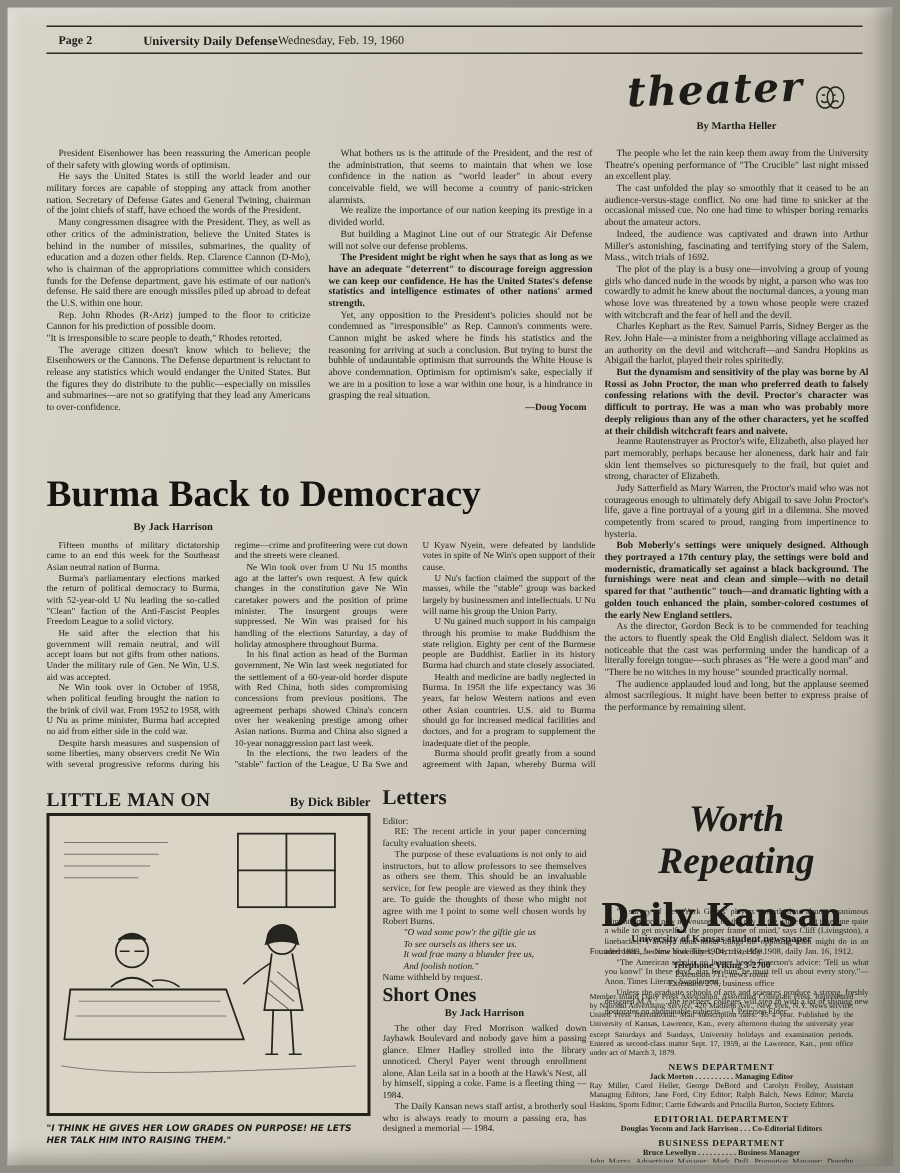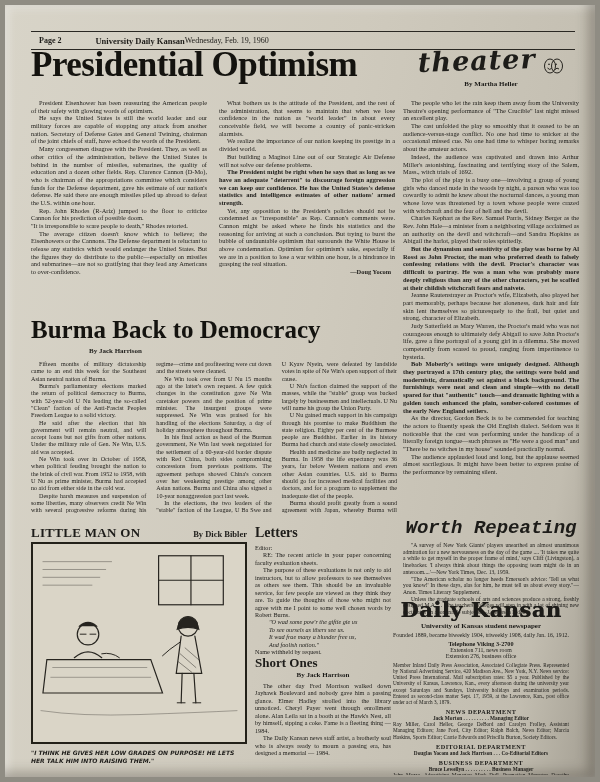--- a/index.html
+++ b/index.html
@@ -6,21 +6,21 @@
   body{
     width:600px;height:782px;background:#8f8c83;overflow:hidden;position:relative;
     font-family:"Liberation Serif", serif;color:#1d1c19;
   }
   .page{
     position:absolute;left:5px;top:5px;width:590px;height:772px;
     background:linear-gradient(100deg,#d8d4c8 0%,#cfcabd 50%,#c2bdb0 88%,#a39e92 100%);
     box-shadow:inset -7px -5px 12px rgba(60,55,45,.35), inset 3px 3px 8px rgba(255,255,255,.45);
   }
   .hdr{
-    position:absolute;left:26px;top:26px;width:544px;height:15px;
+    position:absolute;left:26px;top:12px;width:544px;height:15px;
     border-top:1px solid #2a2823;border-bottom:1px solid #2a2823;
     display:flex;align-items:center;font-size:8px;padding:1px 0;
   }
   .hdr .pg{font-weight:bold;margin-left:8px;}
   .hdr .nm{font-weight:bold;margin-left:34px;font-size:8.5px;}
   .hdr .dt{}
   .pres-head{
     position:absolute;left:26px;top:42px;width:412px;margin:0;
     font-size:35px;font-weight:700;letter-spacing:-.5px;color:#14130f;line-height:1;
   }
@@ -54,22 +54,22 @@
   .comic-caption{position:absolute;left:26px;top:744px;width:216px;
     font-family:"DejaVu Sans", sans-serif;font-size:6px;font-style:italic;font-weight:700;
     text-transform:uppercase;line-height:1.25;}
   .letters-block{position:absolute;left:250px;top:520px;width:136px;}
   .letters-block h3, .shortones-block h3{margin:0;text-align:left;font-size:14px;font-weight:700;}
   .letters-body{font-size:6.2px;line-height:1.2;height:112px;overflow:hidden;margin-top:3px;}
   .shortones-block{position:absolute;left:250px;top:650px;width:136px;text-align:center;}
   .shortones-block h3{font-size:13px;}
   .shortones-body{text-align:justify;font-size:6.2px;line-height:1.2;height:86px;overflow:hidden;margin-top:3px;}
   .worth-block{position:absolute;left:398px;top:512px;width:176px;}
-  .worth-title{margin:0;text-align:center;font-size:19px;font-weight:700;font-style:italic;
-    font-family:Liberation Mono, monospace;}
+  .worth-title{margin:16px;text-align:center;font-size:25px;font-weight:700;font-style:italic;
+    font-family:Liberation Serif, serif;}
   .worth-body{font-size:5.6px;line-height:1.2;height:76px;overflow:hidden;margin-top:3px;}
   .masthead{position:absolute;left:388px;top:594px;width:176px;height:176px;overflow:hidden;text-align:center;}
   .mast-title{margin:0;font-family:"DejaVu Serif", serif;font-size:21px;font-weight:800;
     letter-spacing:.5px;line-height:1.05;text-shadow:.4px 0 0 #1d1c19;}
   .mast-sub{font-size:7px;font-weight:700;margin-top:1px;}
   .mast-founded{font-size:5.8px;margin-top:2px;}
   .mast-phone{font-size:6.2px;font-weight:700;margin-top:2px;}
   .mast-ext{font-size:5.8px;}
   .mast-boiler{font-size:5.2px;line-height:1.18;text-align:justify;margin-top:3px;}
   .mast-dept{font-size:6.2px;font-weight:700;margin-top:3px;letter-spacing:.5px;}
@@ -79,25 +79,24 @@
   svg{display:block;}
   .masks{display:inline-block;vertical-align:middle;margin-left:6px;}
 </style>
 </head>
 <body>
 
 <div class="page">
 
   <div class="hdr">
     <span class="pg">Page 2</span>
-    <span class="nm">University Daily Kansan</span>
+    <span class="nm">University Daily Defense</span>
     <span class="dt">Wednesday, Feb. 19, 1960</span>
   </div>
 
-  <h1 class="pres-head">Presidential Optimism</h1>
 
   <div class="theater-wrap">
     <span class="theater-title">theater</span><span class="masks"><svg viewBox="0 0 22 16" width="22" height="16">
           <g fill="none" stroke="#26241f" stroke-width="1">
             <ellipse cx="8" cy="8" rx="5.5" ry="7"></ellipse>
             <ellipse cx="15" cy="8" rx="5.5" ry="7"></ellipse>
             <path d="M6 6 q1 1 2 0 M13 6 q1 1 2 0"></path>
             <path d="M5.5 10 q2 2.5 4 .5 M13 11.5 q2 -2.5 4 -.5"></path>
           </g>
         </svg></span>

